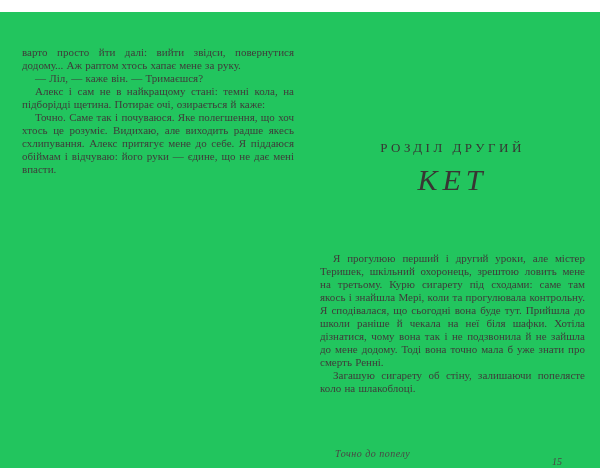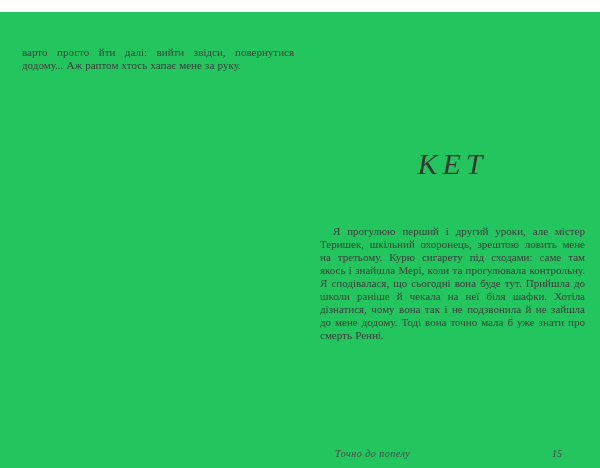--- a/index.html
+++ b/index.html
@@ -18,21 +18,21 @@
     font-family: "Liberation Serif", "DejaVu Serif", serif;
     color: #3f3c3a;
     margin-top: 12px;
   }
   .page { position: absolute; top: 0; height: 468px; }
   .page-left  { left: 22px;  width: 272px; }
   .page-right { left: 320px; width: 265px; }
 
   .body-text { position: absolute; left: 0; width: 100%; }
   .left-body  { top: 34px; }
-  .right-body { top: 213px; }
+  .right-body { top: 240px; }
 
   .para {
     margin: 0;
     font-size: 11px;
     line-height: 13px;
     text-align: justify;
     text-justify: inter-word;
     color: #3f3c3a;
     word-spacing: 0.5px;
   }
@@ -65,40 +65,45 @@
     position: absolute;
     left: 0;
     top: 436px;
     width: 100%;
     height: 14px;
     font-size: 10px;
     font-style: italic;
     color: #4a4744;
   }
   .footer .running { position: absolute; left: 15px; top: 0; letter-spacing: 0.5px; }
-  .footer .folio   { position: absolute; right: 23px; top: 0; }
+  .footer .folio   { position: absolute; right: 23px; top: 8px; }
 </style>
 </head>
 <body>
 
 <div class="spread">
 
   <div class="page page-left">
     <div class="body-text left-body" id="left-text">
         <p class="para">варто просто йти далі: вийти звідси, повернутися додому... Аж раптом хтось хапає мене за руку.</p>
+        <p class="para indent">— Ліл, — каже він. — Тримаєшся?</p>
+        <p class="para indent">Алекс і сам не в найкращому стані: темні кола, на підборідді щетина. Потирає очі, озирається й каже:</p>
+        <p class="para indent">Точно. Саме так і почуваюся. Яке полегшення, що хоч хтось це розуміє. Видихаю, але виходить радше якесь схлипування. Алекс притягує мене до себе. Я піддаюся обіймам і відчуваю: його руки — єдине, що не дає мені впасти.</p>
       </div>
   </div>
 
   <div class="page page-right">
     <div class="chapter-head">
+      <div class="chapter-label">РОЗДІЛ ДРУГИЙ</div>
       <div class="chapter-title">КЕТ</div>
     </div>
 
     <div class="body-text right-body" id="right-text">
         <p class="para indent">Я прогулюю перший і другий уроки, але містер Теришек, шкільний охоронець, зрештою ловить мене на третьому. Курю сигарету під сходами: саме там якось і знайшла Мері, коли та прогулювала контрольну. Я сподівалася, що сьогодні вона буде тут. Прийшла до школи раніше й чекала на неї біля шафки. Хотіла дізнатися, чому вона так і не подзвонила й не зайшла до мене додому. Тоді вона точно мала б уже знати про смерть Ренні.</p>
+        <p class="para indent">Загашую сигарету об стіну, залишаючи попелясте коло на шлакоблоці.</p>
       </div>
 
     <div class="footer">
       <span class="running">Точно до попелу</span>
       <span class="folio">15</span>
     </div>
   </div>
 
 </div>
 

